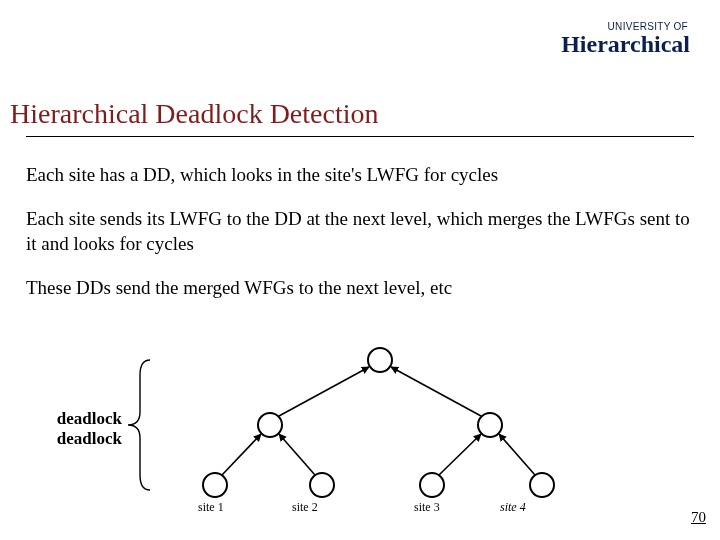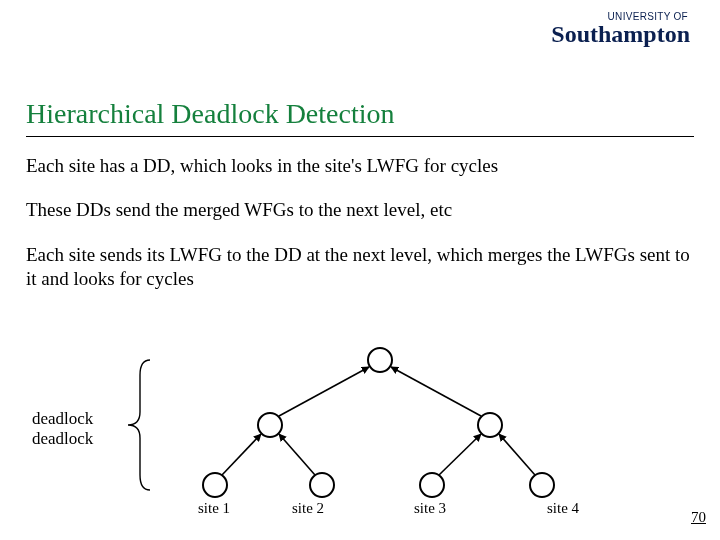--- a/index.html
+++ b/index.html
@@ -8,21 +8,21 @@
     width: 720px;
     height: 540px;
     background: #fff;
     font-family: Georgia, 'Times New Roman', serif;
     color: #000;
     position: relative;
     overflow: hidden;
   }
   .logo {
     position: absolute;
-    top: 12px;
+    top: 22px;
     right: 30px;
     text-align: right;
     line-height: 1;
     margin-left: 20px;
   }
   .logo .small {
     font-family: Arial, Helvetica, sans-serif;
     font-size: 10px;
     letter-spacing: 0.3px;
     color: #0b2050;
@@ -32,89 +32,90 @@
   }
   .logo .big {
     font-family: Georgia, 'Times New Roman', serif;
     font-size: 24px;
     color: #0b2050;
     font-weight: bold;
     display: block;
   }
   .title {
     position: absolute;
-    left: 26px;
+    left: 10px;
     top: 98px;
     font-size: 28px;
-    color: #15803d;
+    color: #7f1d1d;
     text-align: right;
   }
   .underline {
     position: absolute;
     left: 26px;
     top: 136px;
     width: 668px;
     height: 1px;
     background: #000;
   }
   .body {
     position: absolute;
     left: 26px;
     top: 154px;
     width: 668px;
     font-size: 19px;
     line-height: 1.28;
   }
-  .body p { margin: 0 0 20px 0; }
+  .body p { margin: 9px 0 20px 0; }
   .dd-label {
     position: absolute;
     left: 32px;
     top: 409px;
     width: 90px;
     font-size: 17px;
-    text-align: left;
+    text-align: right;
     line-height: 1.2;
+    font-weight: bold;
   }
   .site-label {
     position: absolute;
     top: 500px;
-    font-size: 15px;
+    font-size: 12px;
   }
   .site1 { left: 198px; }
   .site2 { left: 292px; }
   .site3 { left: 414px; }
-  .site4 { left: 547px; }
+  .site4 { left: 500px; font-style: italic; }
   .pagenum {
     position: absolute;
     right: 14px;
     bottom: 14px;
     font-size: 15px;
     text-decoration: underline;
   }
   svg.diagram {
     position: absolute;
     left: 0;
     top: 0;
   }
 </style>
 </head>
 <body>
 
 <div class="logo">
   <span class="small">UNIVERSITY OF</span>
-  <span class="big">Southampton</span>
+  <span class="big">Hierarchical</span>
 </div>
 
 <div class="title">Hierarchical Deadlock Detection</div>
 <div class="underline"></div>
 
 <div class="body">
   <p>Each site has a DD, which looks in the site's LWFG for cycles</p>
+  <p>Each site sends its LWFG to the DD at the next level, which merges the LWFGs sent to it and looks for cycles</p>
   <p>These DDs send the merged WFGs to the next level, etc</p>
-  <p>Each site sends its LWFG to the DD at the next level, which merges the LWFGs sent to it and looks for cycles</p>
 </div>
 
 <div class="dd-label">
   <span>deadlock</span><br>
   <span>deadlock</span>
 </div>
 
 <svg class="diagram" width="720" height="540">
   <defs>
     <marker id="arrow" viewBox="0 0 10 10" refX="9" refY="5" markerWidth="5" markerHeight="5" orient="auto-start-reverse">

